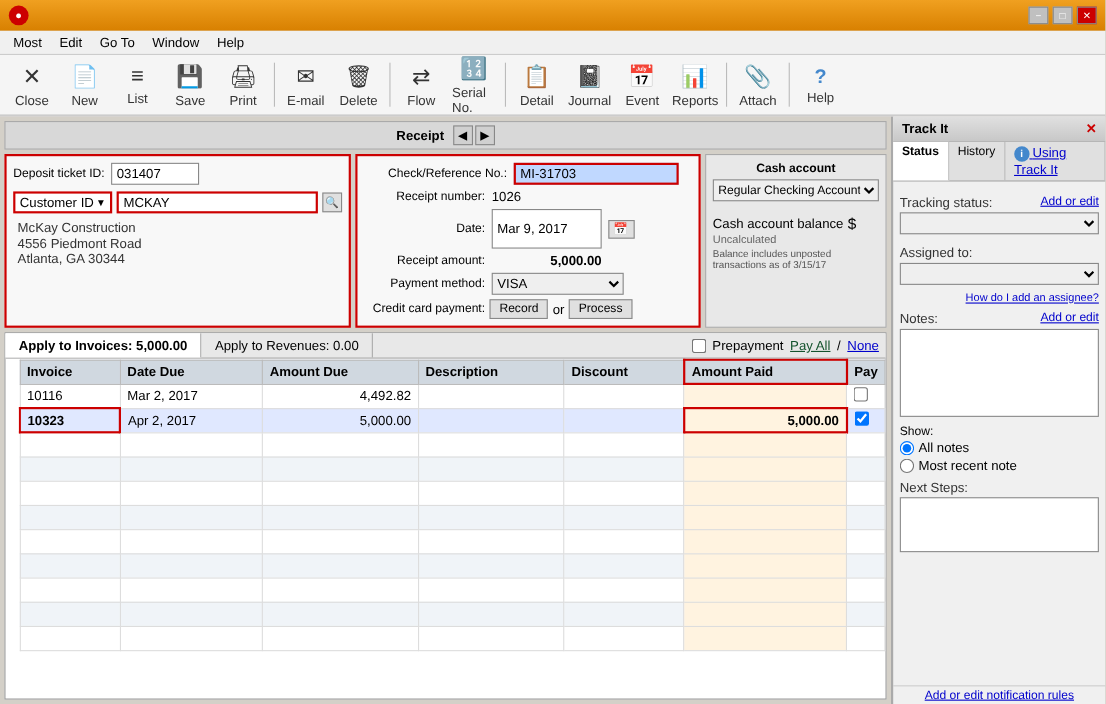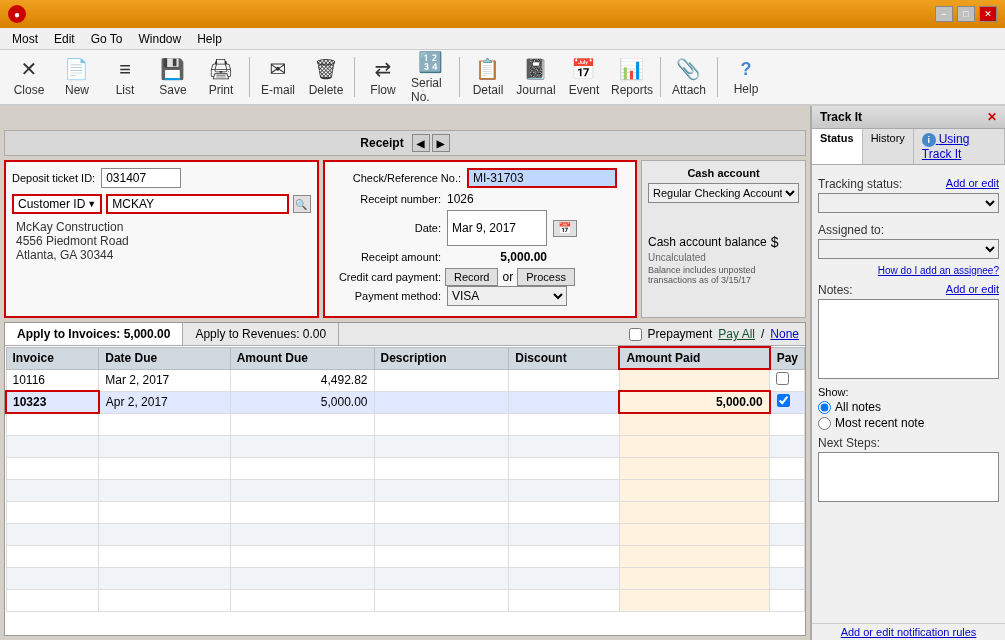--- a/index.html
+++ b/index.html
@@ -148,22 +148,22 @@
     .rcf-label { font-size: 11px; min-width: 110px; text-align: right; }
     .rcf-value { font-size: 12px; }
     .rcf-input { border: 1px solid #888; padding: 17px 4px; height: 20px; font-size: 12px; }
     .rcf-amount { font-size: 12px; font-weight: bold; text-align: right; min-width: 80px; }
     .rcf-select { border: 1px solid #888; height: 20px; font-size: 12px; min-width: 120px; }
     .rcf-cal-btn { border: 1px solid #888; background: #e0e0e0; padding: 1px 4px; cursor: pointer; font-size: 11px; }
     .cc-row { display: flex; align-items: center; gap: 4px; }
 
     .cash-acc-section { background: #e8e8e8; border: 1px solid #aaa; padding: 6px; width: 165px; }
     .cash-acc-label { font-size: 11px; font-weight: bold; text-align: center; margin-bottom: 4px; }
-    .cash-acc-select { width: 100%; height: 20px; border: 1px solid #888; font-size: 11px; margin-bottom: 0; }
-    .cash-bal-row { display: flex; align-items: center; gap: 4px; font-size: 11px; margin-top: 31px; }
+    .cash-acc-select { width: 100%; height: 20px; border: 1px solid #888; font-size: 11px; margin-bottom: 12px; }
+    .cash-bal-row { display: flex; align-items: center; gap: 4px; font-size: 11px; }
     .dollar-icon { font-size: 14px; cursor: pointer; }
     .uncalc-label { font-size: 10px; color: #666; margin-top: 2px; }
     .bal-note { font-size: 9px; color: #555; margin-top: 2px; }
     .pay-all-link { color: #14532d; text-decoration: underline; cursor: pointer; }
     .pay-none-link { color: #0000cc; text-decoration: underline; cursor: pointer; }
 
     .info-icon { display: inline-flex; align-items: center; justify-content: center; width: 14px; height: 14px; background: #4488cc; color: white; border-radius: 50%; font-size: 9px; font-weight: bold; }
   </style>
 </head>
 <body>
@@ -253,21 +253,21 @@
     <div class="tb-icon" style="font-size:18px;font-weight:bold;color:#4488cc;">?</div>
     <span>Help</span>
   </div>
 </div>
 
 <div class="main-area">
 
   <div class="center-panel">
 
     <div style="display:flex;align-items:center;margin-bottom:4px;">
-      <div style="flex:1;background:#d8d8d8;border:1px solid #aaa;padding:3px 10px;font-weight:bold;font-size:14px;display:flex;align-items:center;justify-content:center;gap:8px;margin-top:20px;">
+      <div style="flex:1;background:#d8d8d8;border:1px solid #aaa;padding:3px 10px;font-weight:bold;font-size:14px;display:flex;align-items:center;justify-content:center;gap:8px;">
         <span>Receipt</span>
         <div class="nav-arrows">
           <div class="nav-arrow-btn">◀</div>
           <div class="nav-arrow-btn">▶</div>
         </div>
       </div>
     </div>
 
     <div style="display:flex;gap:4px;margin-bottom:4px;">
 
@@ -308,38 +308,38 @@
 
         <div class="rcf-row" style="margin-bottom:4px;">
           <span class="rcf-label">Date:</span>
           <input class="rcf-input" type="text" style="width: 100px;" value="Mar 9, 2017">
           <button class="rcf-cal-btn">📅</button>
         </div>
 
         <div class="rcf-row" style="margin-bottom:4px;">
           <span class="rcf-label">Receipt amount:</span>
           <span class="rcf-amount" style="text-align:right;min-width:100px;">5,000.00</span>
-        </div>
-
-        <div class="rcf-row cc-row">
-          <span class="rcf-label">Credit card payment:</span>
-          <button class="btn-small">Record</button>
-          <span>or</span>
-          <button class="btn-small">Process</button>
         </div>
 
         <div class="rcf-row" style="margin-bottom:4px;">
           <span class="rcf-label">Payment method:</span>
           <select class="rcf-select">
             <option>VISA</option>
             <option>Cash</option>
             <option>Check</option>
             <option>MasterCard</option>
           </select>
         </div>
+
+        <div class="rcf-row cc-row">
+          <span class="rcf-label">Credit card payment:</span>
+          <button class="btn-small">Record</button>
+          <span>or</span>
+          <button class="btn-small">Process</button>
+        </div>
       </div>
 
       <div class="cash-acc-section">
         <div class="cash-acc-label">Cash account</div>
         <select class="cash-acc-select">
           <option>Regular Checking Account</option>
         </select>
         <div class="cash-bal-row">
           <span>Cash account balance</span>
           <span class="dollar-icon">$</span>
@@ -360,21 +360,21 @@
         </div>
         <div class="inv-tab-right">
           <input type="checkbox" style="">
           <span>Prepayment</span>
           <span class="pay-all-link">Pay All</span>
           <span>/</span>
           <span class="pay-none-link">None</span>
         </div>
       </div>
 
-      <div style="overflow-y:auto;flex:1;">
+      <div style="overflow-y:auto;flex:1;margin-left:12px;">
         <table class="inv-table">
           <thead>
             <tr>
               <th>Invoice</th>
               <th>Date Due</th>
               <th>Amount Due</th>
               <th>Description</th>
               <th>Discount</th>
               <th class="amount-paid-header">Amount Paid</th>
               <th style="width:24px;">Pay</th>

